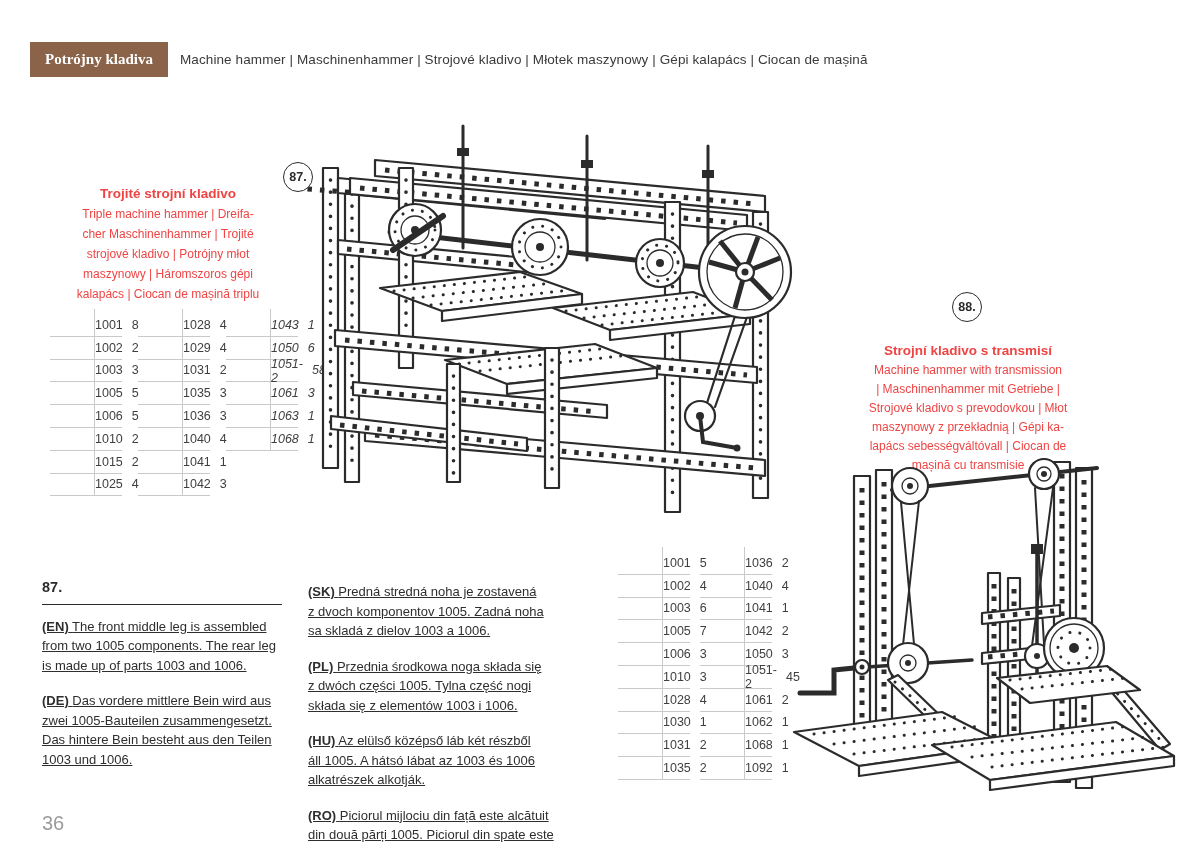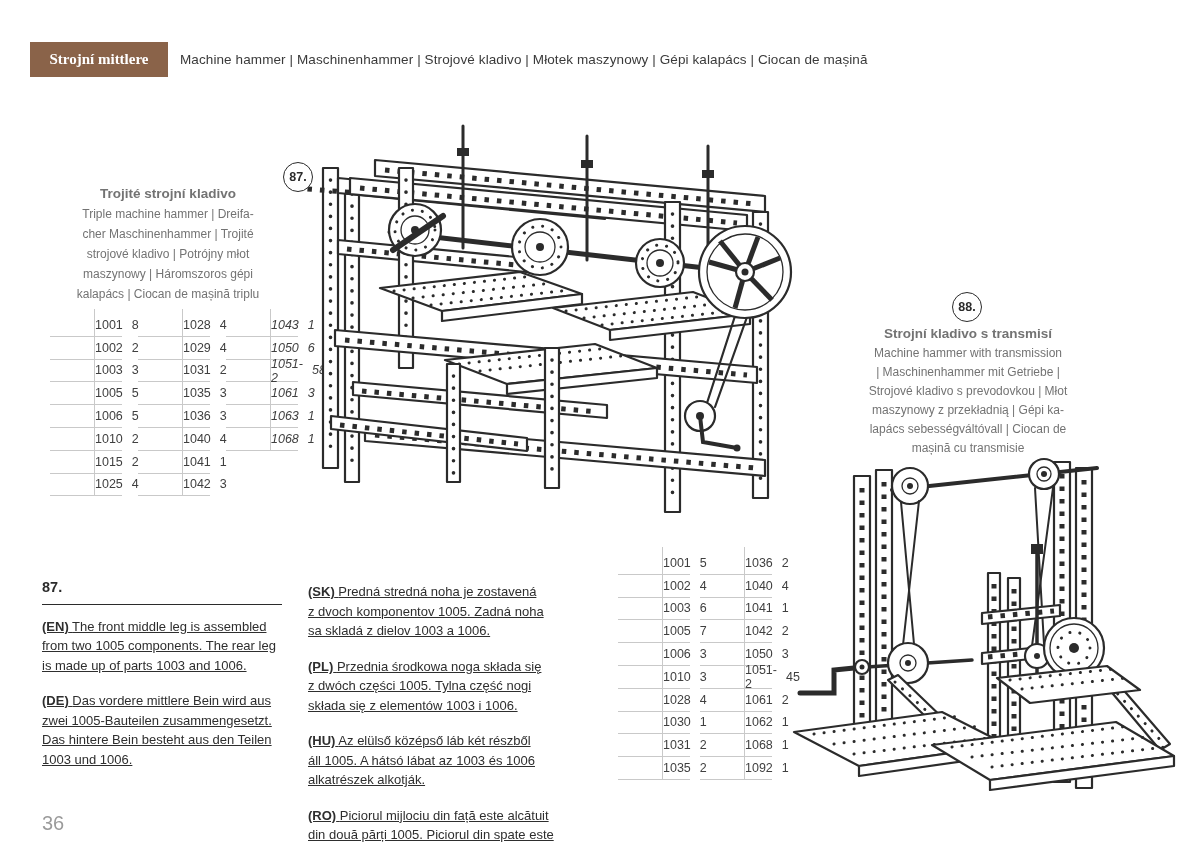--- a/index.html
+++ b/index.html
@@ -9,21 +9,21 @@
   .cat-box{position:absolute;left:30px;top:42px;width:138px;height:35px;
            display:flex;align-items:center;justify-content:center;
            font-family:"Liberation Serif","DejaVu Serif",serif;font-weight:700;font-size:15px;color:#ffffff;}
   .header-sub{position:absolute;left:180px;top:42px;height:35px;display:flex;align-items:center;
               font-size:13.5px;color:#3a3a3a;letter-spacing:.1px;}
   
   .badge{position:absolute;width:28px;height:28px;border:1.6px solid #2b2b2b;border-radius:50%;
          background:#fff;display:flex;align-items:center;justify-content:center;
          font-weight:700;font-size:12.5px;color:#2b2b2b;z-index:5;}
   
-  .titleblock{position:absolute;text-align:center;color:#737373;}
+  .titleblock{position:absolute;text-align:center;color:#ef4444;}
   .tb-title{font-weight:700;font-size:13.5px;line-height:20px;}
   .tb-sub{font-size:12px;line-height:20px;}
   .pre{white-space:pre-line;}
   
   .parts{position:absolute;}
   .pt-col{position:absolute;top:0;width:72px;}
   .pt-col::before{content:"";position:absolute;left:44px;top:-5px;bottom:0;width:1px;background:#c9c9c9;}
   .pt-row{display:flex;align-items:center;height:21.8px;border-bottom:1px solid #c9c9c9;
           font-size:12.5px;color:#3f3f3f;}
   .pt-part{width:44px;padding-left:5px;box-sizing:border-box;margin-left:40px;}
@@ -44,21 +44,21 @@
   .dots2{stroke:#2b2b2b;stroke-width:3;stroke-dasharray:0.1 10;stroke-linecap:round;fill:none;}
   .slots{stroke:#2b2b2b;stroke-width:5;stroke-dasharray:4.5 8;fill:none;}
   .thin{stroke-width:1.3;}
   .dk{fill:#2b2b2b;stroke:none;}
 </style>
 </head>
 <body>
 
 <div class="page">
 
-  <div class="cat-box" style="background-color: rgb(138, 99, 73);">Strojní mittlere</div>
+  <div class="cat-box" style="background-color: rgb(138, 99, 73);">Potrójny kladiva</div>
   <div class="header-sub">Machine hammer | Maschinenhammer | Strojové kladivo | Młotek maszynowy | Gépi kalapács | Ciocan de mașină</div>
 
   <div class="badge" style="left:283px;top:162px;">87.</div>
   <div class="titleblock" style="left:50px;top:184px;width:236px;">
     <div class="tb-title">Trojité strojní kladivo</div>
     <div class="tb-sub pre">Triple machine hammer | Dreifa-
 cher Maschinenhammer | Trojité
 strojové kladivo | Potrójny młot
 maszynowy | Háromszoros gépi
 kalapács | Ciocan de mașină triplu</div>
@@ -270,21 +270,21 @@
         <line x1="450" y1="152" x2="440" y2="188"></line>
         <line x1="450" y1="152" x2="477" y2="180"></line>
         <line x1="450" y1="152" x2="425" y2="121"></line>
       </g>
       <circle class="f" cx="450" cy="152" r="9" stroke-width="2.2"></circle>
       <circle class="dk" cx="450" cy="152" r="3.5"></circle>
     </g>
   </svg>
 
   <div class="badge" style="left:952px;top:292px;">88.</div>
-  <div class="titleblock" style="left:832px;top:324px;width:272px;">
+  <div class="titleblock" style="left:832px;top:341px;width:272px;">
     <div class="tb-title">Strojní kladivo s transmisí</div>
     <div class="tb-sub pre" style="line-height:19px;">Machine hammer with transmission
 | Maschinenhammer mit Getriebe |
 Strojové kladivo s prevodovkou | Młot
 maszynowy z przekładnią | Gépi ka-
 lapács sebességváltóvall | Ciocan de
 mașină cu transmisie</div>
   </div>
 
   <div class="parts" style="left:618px;top:552px;width:160px;height:220px;">

